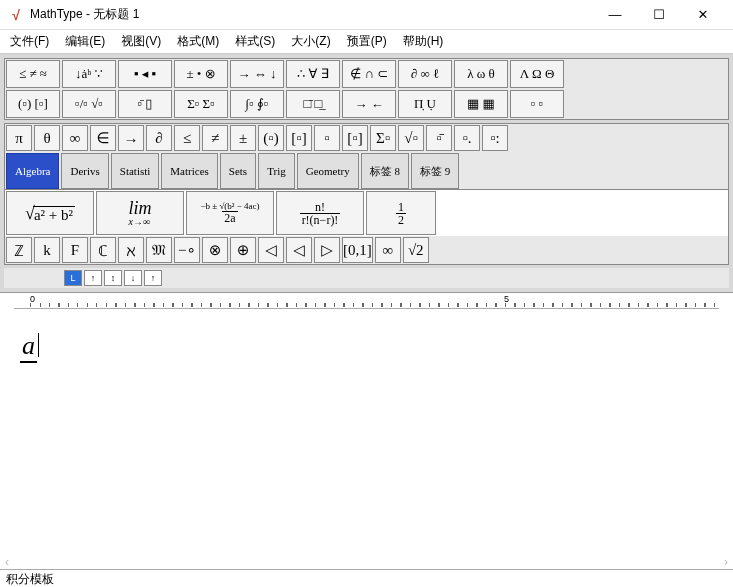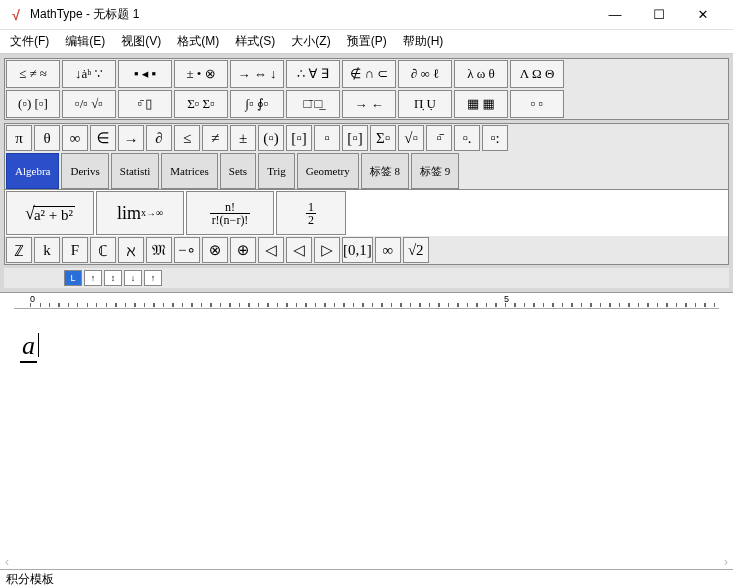--- a/index.html
+++ b/index.html
@@ -33,21 +33,21 @@
 @keyframes blink { 50% { opacity: 0; } }
 .scroll-corner-left { position: absolute; left: 0; bottom: 18px; width: 14px; height: 14px; color: #bbb; font-size: 12px; display: flex; align-items: center; justify-content: center; }
 .scroll-corner-right { position: absolute; right: 0; bottom: 18px; width: 14px; height: 14px; color: #bbb; font-size: 12px; display: flex; align-items: center; justify-content: center; }
 .statusbar { height: 18px; border-top: 1px solid #aaa; padding: 1px 6px; font-size: 12px; background: #fff; }
 .frac { display: inline-flex; flex-direction: column; align-items: center; font-size: 12px; line-height: 1; }
 .frac .num { padding: 0 2px; }
 .frac .den { border-top: 1px solid #000; padding: 0 2px; }
 .sqrt { display: inline-flex; align-items: flex-end; }
 .sqrt::before { content: "√"; font-size: 18px; margin-right: -2px; }
 .sqrt .rad { border-top: 1px solid #000; padding: 0 2px 0 1px; }
-.lim { display: inline-flex; flex-direction: row; align-items: center; line-height: 1; }
+.lim { display: inline-flex; flex-direction: column; line-height: 1; font-style: italic; }
 .lim .top { font-size: 18px; }
 .lim .bot { font-size: 10px; }
 </style>
 </head>
 <body>
 
 <div class="titlebar">
   <span class="logo">√</span>
   <span class="title">MathType - 无标题 1</span>
   <span class="winbtn">—</span>
@@ -132,20 +132,26 @@
           </span>
         </div>
       <div class="tb-btn big">
           <span class="lim">
             <span class="top">lim</span>
             <span class="bot">x→∞</span>
           </span>
         </div>
       <div class="tb-btn big">
           <span class="frac">
+            <span class="num" style="font-size:9px">−b ± √(b² − 4ac)</span>
+            <span class="den">2a</span>
+          </span>
+        </div>
+      <div class="tb-btn big">
+          <span class="frac">
             <span class="num">n!</span>
             <span class="den">r!(n−r)!</span>
           </span>
         </div>
       <div class="tb-btn big" style="min-width:70px">
           <span class="frac">
             <span class="num">1</span>
             <span class="den">2</span>
           </span>
         </div>

